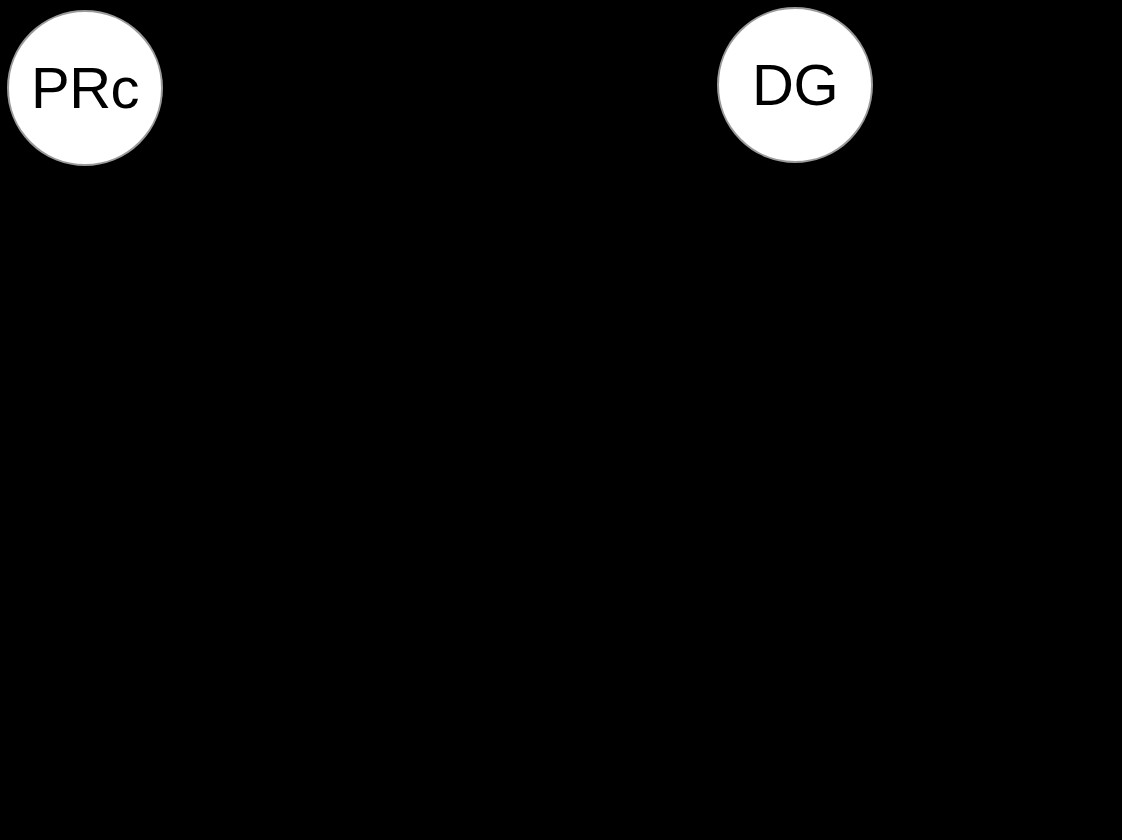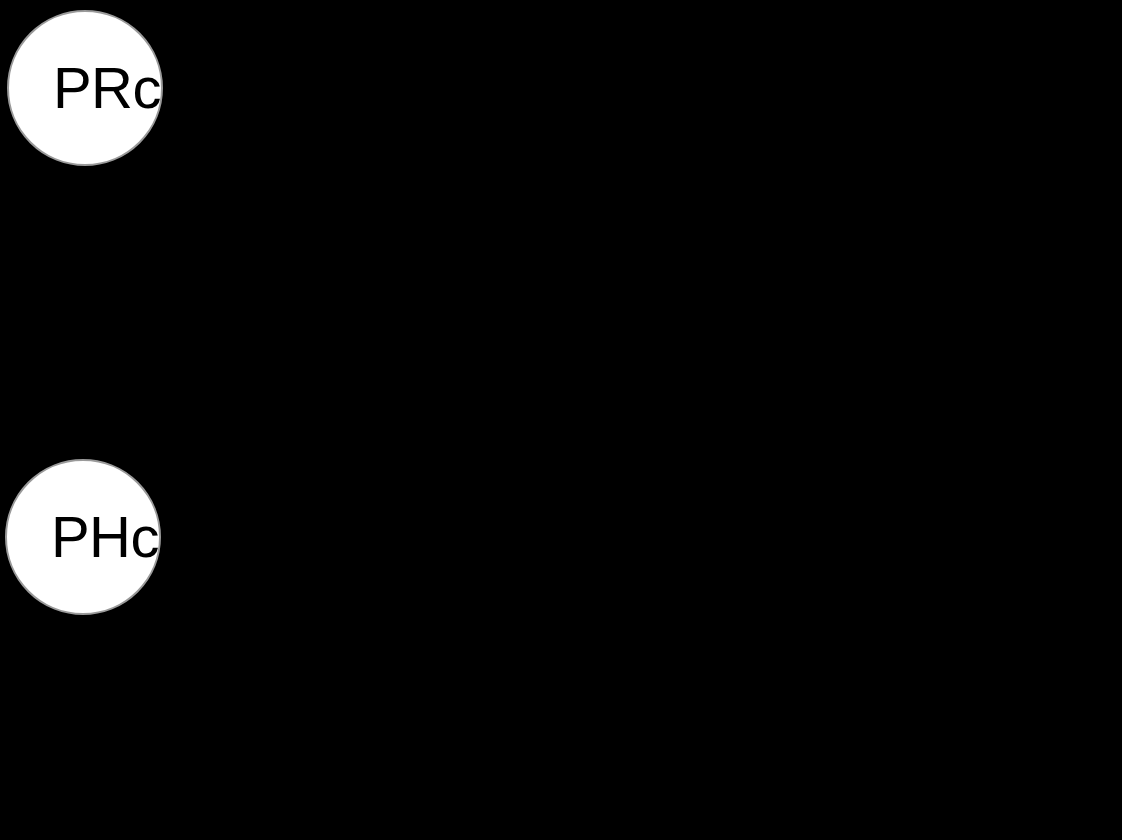--- a/index.html
+++ b/index.html
@@ -27,21 +27,21 @@
     height: 840px;
   }
   .node {
     position: absolute;
     border-radius: 50%;
     background: #ffffff;
     border: 2px solid #9a9a9a;
     box-sizing: border-box;
     display: flex;
     align-items: center;
-    justify-content: flex-end;
+    justify-content: center;
   }
   .node-label {
     color: #000000;
     font-family: "Liberation Sans", sans-serif;
     font-size: 58px;
     line-height: 1;
     letter-spacing: -0.5px;
     white-space: nowrap;
     user-select: none;
   }
@@ -88,21 +88,21 @@
         <line x1="981.4621350668672" y1="346.65217036910144" x2="860.5378649331328" y2="479.34782963089856" class="edge-line"></line>
         <line x1="981.4621350668672" y1="346.65217036910144" x2="984.8299469215551" y2="342.9565184223642" class="edge-stub"></line>
         <line x1="860.5378649331328" y1="479.34782963089856" x2="857.1700530784449" y2="483.0434815776358" class="edge-stub"></line>
       </g>
   </svg>
 
   <div class="node" style="left:7px; top:10px; width:156px; height:156px;">
     <span class="node-label">PRc</span>
   </div>
 
+  <div class="node" style="left:717px; top:7px; width:156px; height:156px;">
+    <span class="node-label">DG</span>
+  </div>
 
 
 
-  <div class="node" style="left:5px; top:459px; width:156px; height:156px;">
-    <span class="node-label">PHc</span>
-  </div>
 
 
 </div>
 
 </body></html>

